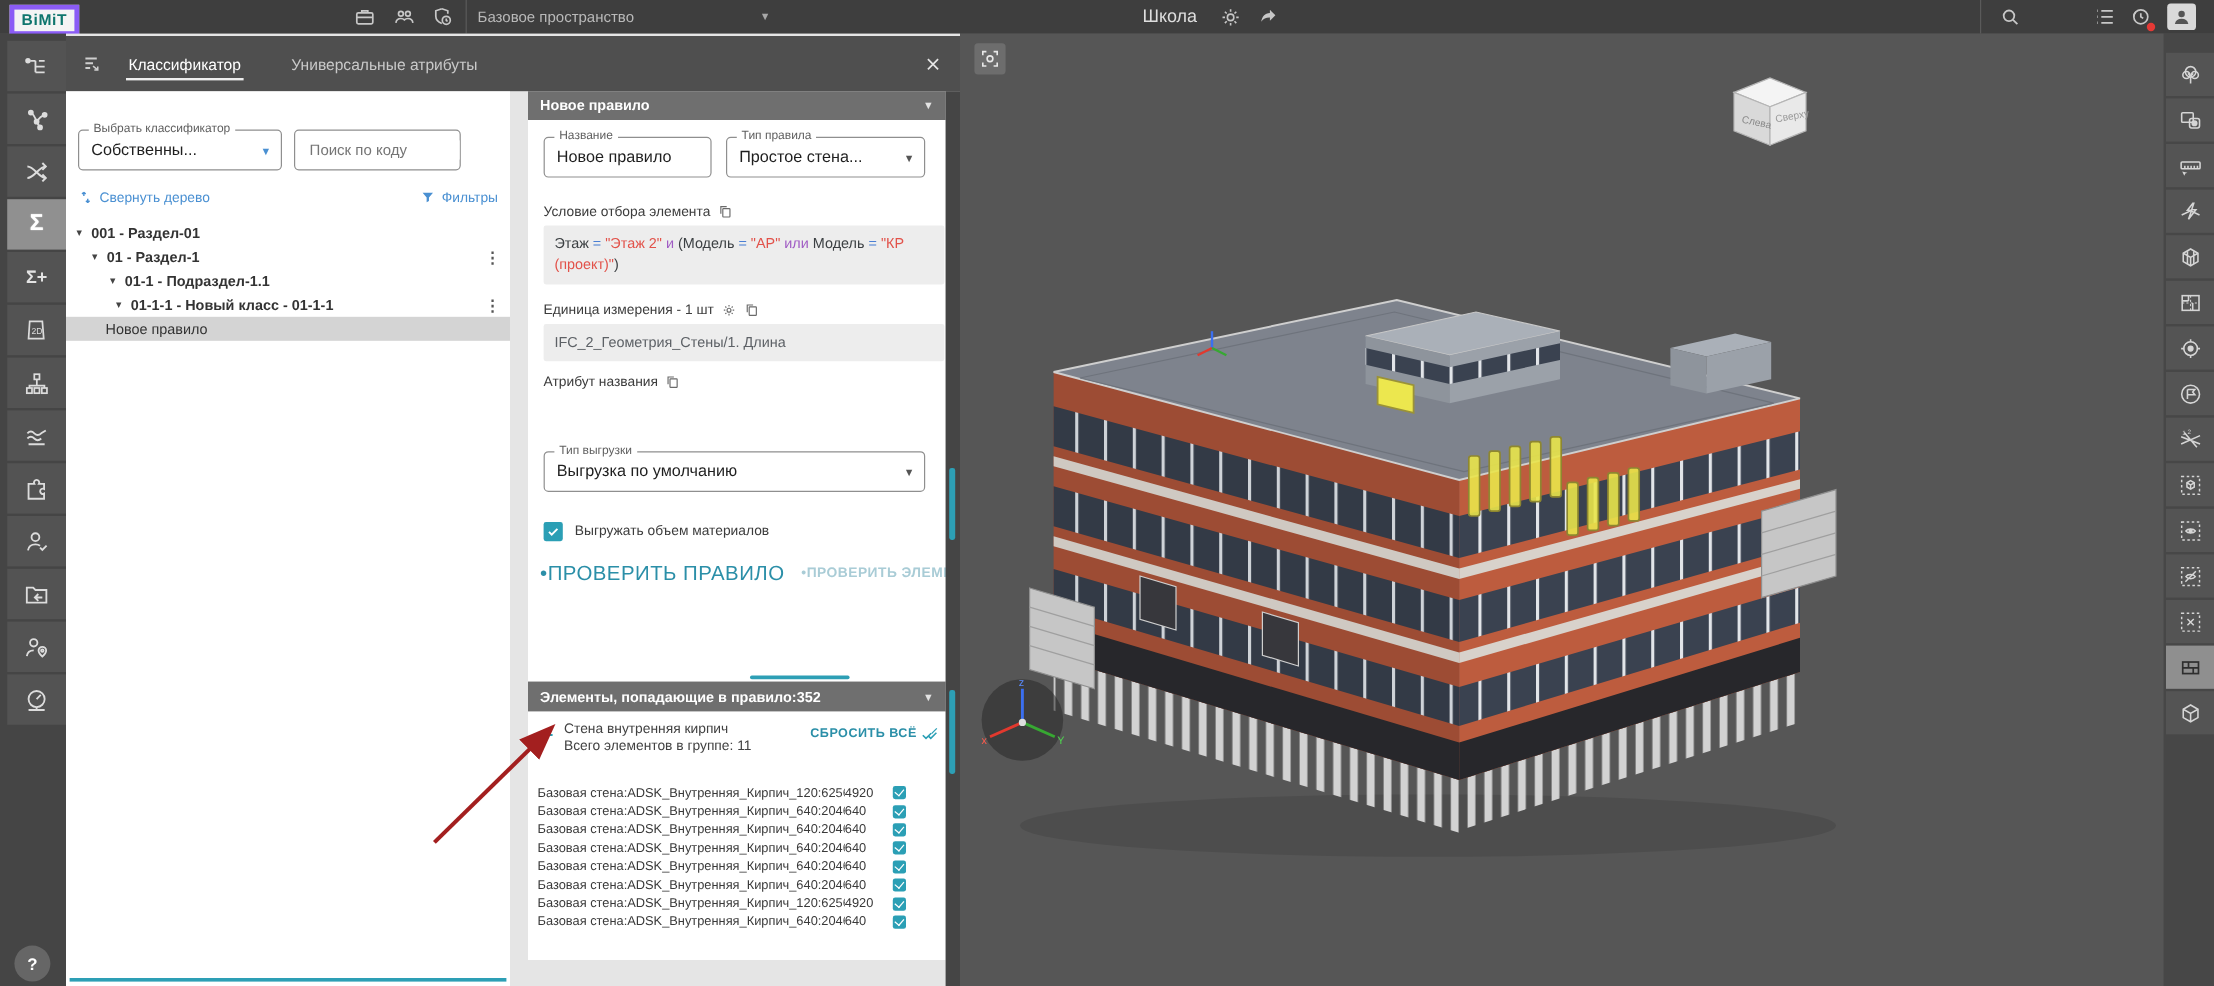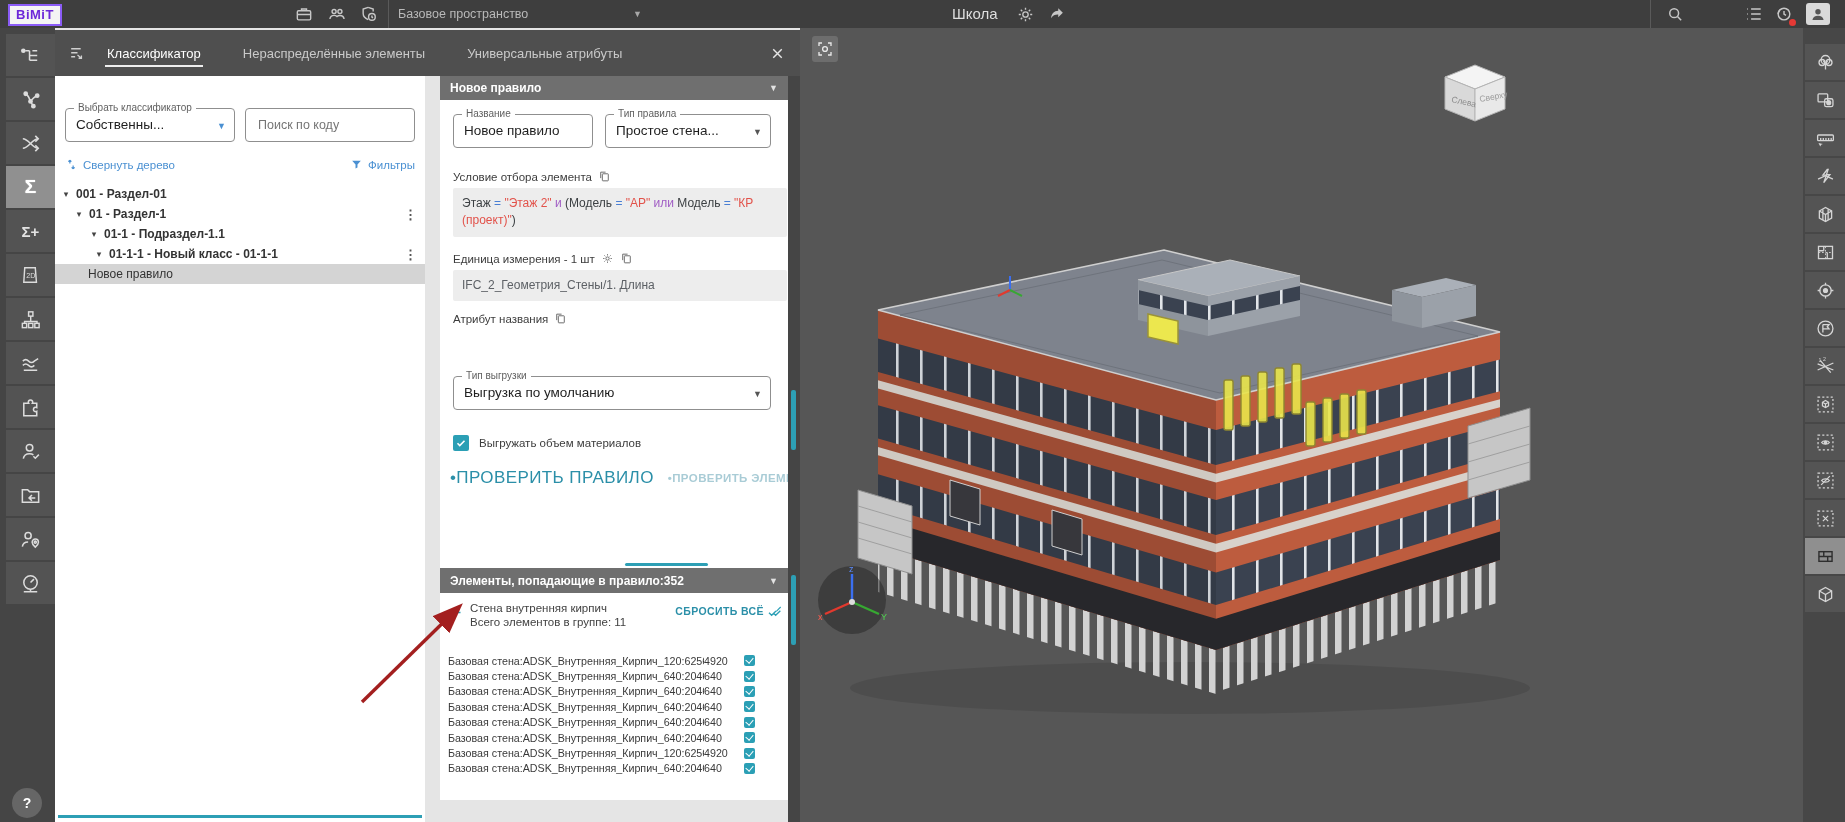--- a/index.html
+++ b/index.html
@@ -3,22 +3,22 @@
 <meta charset="utf-8">
 <style>
   html,body{margin:0;padding:0}
   body{width:1845px;height:822px;position:relative;overflow:hidden;
        background:#565656;font-family:"Liberation Sans",sans-serif;
        -webkit-font-smoothing:antialiased}
   svg{display:block}
 
   
   .topbar{position:absolute;left:0;top:0;width:1845px;height:28px;background:#3e3e3e;color:#c7c7c7}
-  .logo{position:absolute;left:8px;top:4px;background:#f4f4f4;color:#6d28d9;font-weight:bold;
-        font-size:13px;padding:1px 6px 2px;letter-spacing:.5px;border:2px solid #8b5cf6}
+  .logo{position:absolute;left:8px;top:4px;background:#f4f4f4;color:#0f766e;font-weight:bold;
+        font-size:13px;padding:1px 6px 2px;letter-spacing:.5px;border:4px solid #8b5cf6}
   .tb-ic{position:absolute;top:3px;width:22px;height:22px;display:flex;align-items:center;justify-content:center;cursor:pointer}
   .tb-divider{position:absolute;top:0;width:1px;height:28px;background:#5a5a5a}
   .tb-workspace{position:absolute;left:398px;top:0;height:28px;display:flex;align-items:center;
         color:#b9b9b9;font-size:12.5px;width:244px;cursor:pointer}
   .tb-caret{color:#a7a7a7;font-size:9px;margin-left:auto}
   .tb-title{position:absolute;left:952px;top:5px;font-size:15px;color:#dedede}
   .bell-dot{position:absolute;right:-1px;bottom:-1px;width:7px;height:7px;border-radius:50%;background:#e53935}
   .avatar{position:absolute;left:1806px;top:3px;width:24px;height:22px;background:#d9d9d9;border-radius:3px;
         display:flex;align-items:center;justify-content:center;cursor:pointer}
 
@@ -266,41 +266,40 @@
 <div class="panel">
 
   <div class="tabbar">
     <span class="tab-menu-ic">
       <svg width="19" height="19" viewBox="0 0 24 24" fill="none" stroke="#cfcfcf" stroke-width="1.9">
           <path d="M4 6h12M4 11h8M4 16h5"></path>
           <path d="m12 14 5 4M17 14.5V18h-3.6" stroke-width="1.6"></path>
         </svg>
     </span>
     <span class="tab active">Классификатор</span>
-    <span class="tab">Нераспределённые элементы</span>
     <span class="tab">Универсальные атрибуты</span>
     <span class="tab-close">
       <svg width="17" height="17" viewBox="0 0 24 24" fill="none" stroke="#e6e6e6" stroke-width="2">
           <path d="M6 6l12 12M18 6 6 18"></path>
         </svg>
     </span>
   </div>
 
   <div class="colhead" style="left:0;top:48px;width:370px">
     <span>Классификатор</span>
     <span class="hcaret">▼</span>
   </div>
 
   <div class="tree-col">
     <div class="fieldbox" style="left:10px;top:32px;width:170px">
       <span class="flabel">Выбрать классификатор</span>
       <span class="fvalue">Собственны...</span>
       <span class="scaret">▼</span>
     </div>
-    <div class="searchbox" style="left:190px;top:32px;width:170px">
+    <div class="searchbox" style="left:190px;top:32px;width:139px">
       <input placeholder="Поиск по коду" style="">
     </div>
 
     <div class="blue-link" style="position:absolute;left:10px;top:82px">
       <svg width="13" height="13" viewBox="0 0 24 24" fill="none" stroke="#4a90d2" stroke-width="2.2">
           <path d="M9 10V4M9 4 6.2 6.8M9 4l2.8 2.8M15 14v6M15 20l-2.8-2.8M15 20l2.8-2.8"></path>
         </svg>
       <span>Свернуть дерево</span>
     </div>
     <div class="blue-link" style="position:absolute;right:10px;top:82px">

